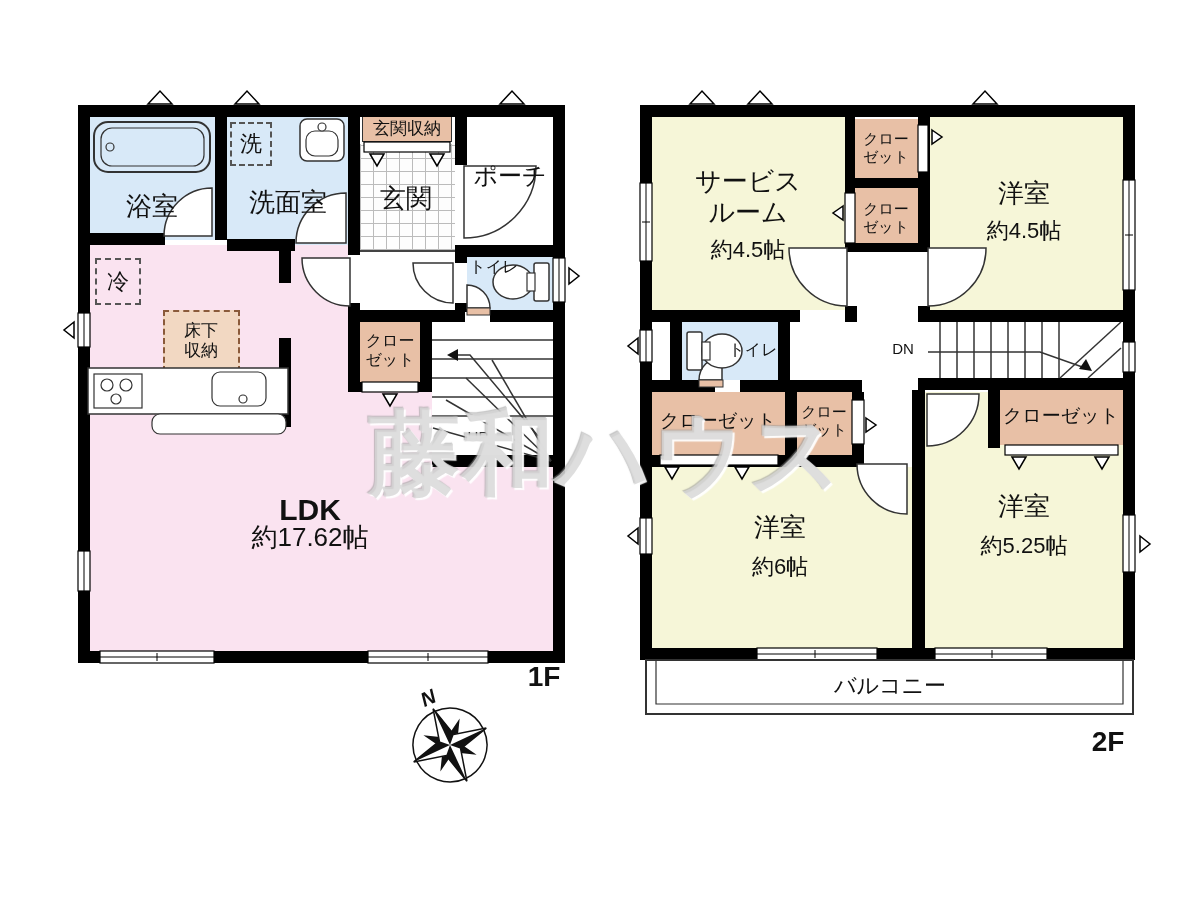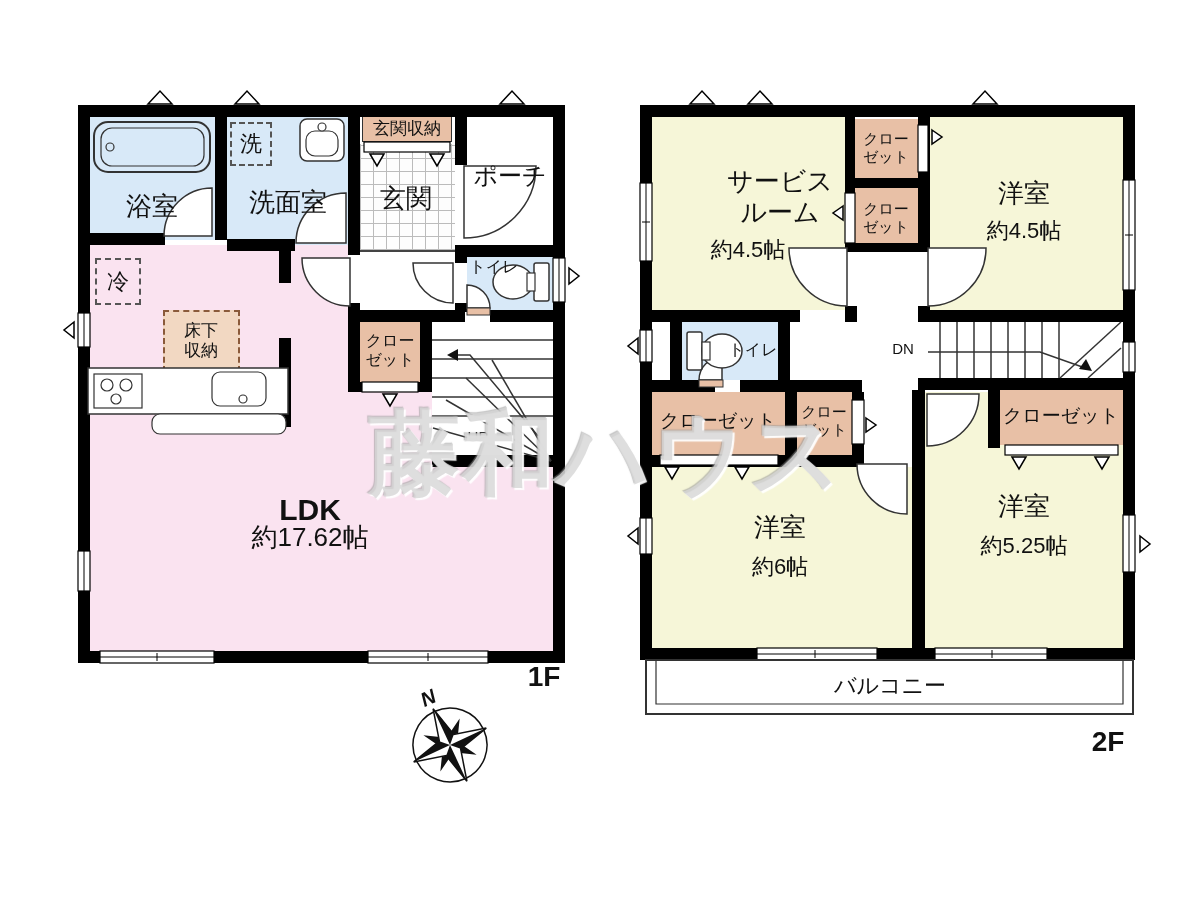--- a/index.html
+++ b/index.html
@@ -286,21 +286,21 @@
   <div class="lbl f24" style="left:510px;top:140px;margin-top:36px;">ポーチ</div>
   <div class="lbl f16" style="left:494px;top:267px;">トイレ</div>
   <div class="lblw f16" style="left:390px;top:350px;width:56px;">クローゼット</div>
   <div class="lbl f22" style="left:118px;top:282px;">冷</div>
   <div class="lblw f17" style="left:201px;top:341px;width:40px;text-align:center;">床下収納</div>
   <div class="lbl f30" style="left:310px;top:498px;">LDK</div>
   <div class="lbl f26" style="left:310px;top:538px;">約17.62帖</div>
   <div class="lbl f15" style="left:478px;top:437px;">UP</div>
   <div class="lbl floorlab" style="left:544px;top:677px;">1F</div>
 
-  <div class="lblw f26" style="left:780px;top:197px;width:116px;">サービスルーム</div>
+  <div class="lblw f26" style="left:748px;top:197px;width:116px;">サービスルーム</div>
   <div class="lbl f22" style="left:748px;top:250px;">約4.5帖</div>
   <div class="lbl f26" style="left:1024px;top:194px;">洋室</div>
   <div class="lbl f22" style="left:1024px;top:231px;">約4.5帖</div>
   <div class="lblw f15" style="left:886px;top:148px;width:56px;">クローゼット</div>
   <div class="lblw f15" style="left:886px;top:218px;width:56px;">クローゼット</div>
   <div class="lbl f16" style="left:753px;top:350px;">トイレ</div>
   <div class="lbl f15" style="left:903px;top:349px;">DN</div>
   <div class="lbl f19" style="left:718px;top:421px;">クローゼット</div>
   <div class="lblw f15" style="left:824px;top:421px;width:56px;">クローゼット</div>
   <div class="lbl f19" style="left:1061px;top:416px;">クローゼット</div>

